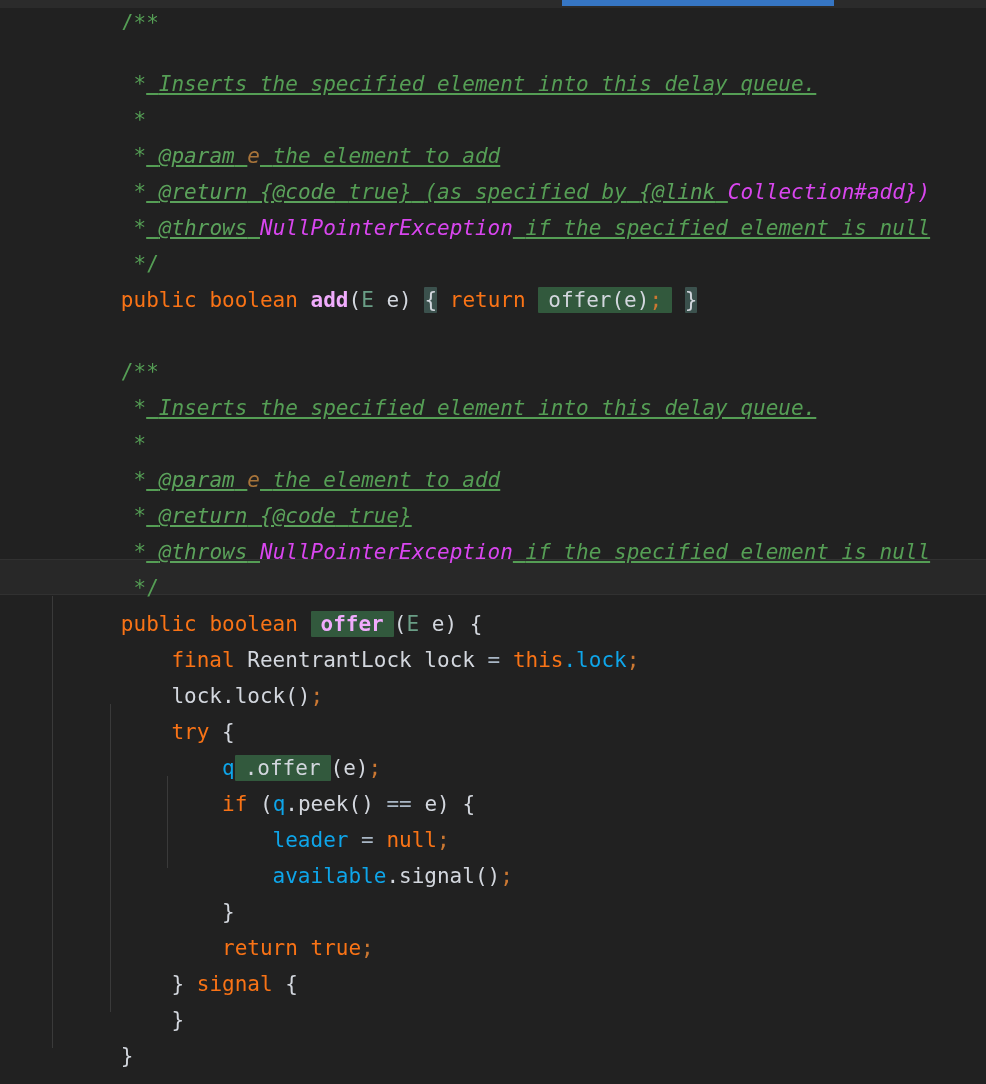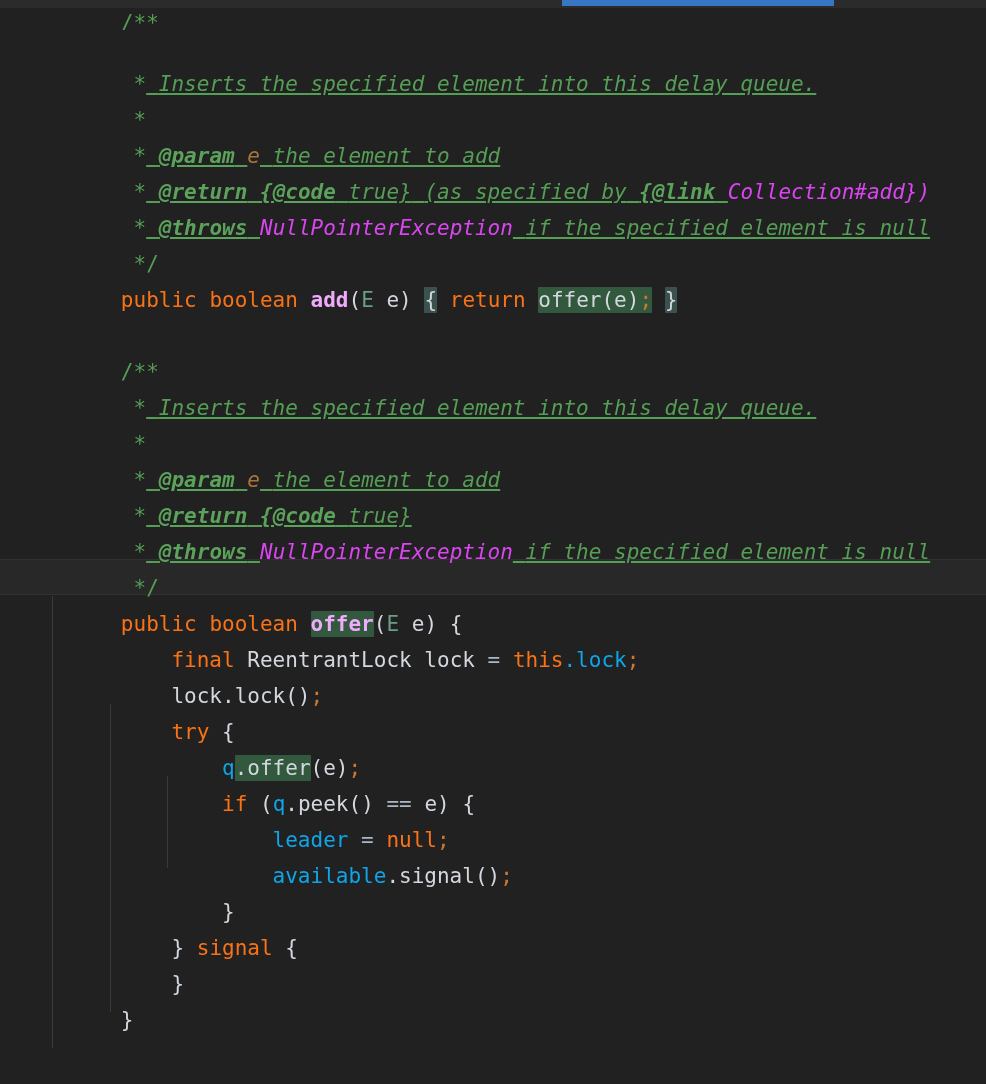--- a/index.html
+++ b/index.html
@@ -75,34 +75,34 @@
     font-size: 21px;
     padding-left: 45px;
     box-sizing: border-box;
     position: relative;
     color: #d3d7de;
   }
 
   
   .cmt        { color: #559e55; font-style: italic; text-decoration: underline; }
   .cmt-plain  { color: #559e55; font-style: normal; }
-  .tag        { color: #5ba25b; font-weight: bold; font-style: italic;
+  .tag        { color: #5ba25b; font-weight: normal; font-style: italic;
                 text-decoration: underline; text-align: center; }
   .tagparam   { color: #a8743a; font-style: italic; }
   .doctype    { color: #d946ef; font-style: italic; }
   .kw         { color: #f97316; }
   .mth        { color: #f0abfc; font-weight: bold; }
   .typ        { color: #6a9e86; }
   .plain      { color: #d3d7de; }
   .fld        { color: #0ea5e9; }
   .semi       { color: #cc7832; }
   .op         { color: #a9b7c6; }
 
   
-  .occ   { background: #32593d; border-radius: 1px; padding: 1px 0; }
+  .occ   { background: #32593d; border-radius: 1px; padding: 1px 10px; }
   .brace { background: #3b514d; border-radius: 1px; padding: 1px 0; }
 </style>
 </head>
 <body>
 
 <div id="topstrip">
   <div class="scroll-thumb"></div>
 </div>
 
 <div id="editor">
@@ -206,20 +206,23 @@
     </div>
 
     <div class="line">
       <span>            </span><span class="fld">available</span><span class="plain">.signal()</span><span class="semi">;</span>
     </div>
 
     <div class="line">
       <span>        </span><span class="plain">}</span>
     </div>
 
+    <div class="line">
+      <span>        </span><span class="kw">return</span><span> </span><span class="kw">true</span><span class="semi">;</span>
+    </div>
 
     <div class="line">
       <span>    </span><span class="plain">}</span><span> </span><span class="kw">signal</span><span> </span><span class="plain">{</span>
     </div>
 
 
     <div class="line">
       <span>    </span><span class="plain">}</span>
     </div>
 

